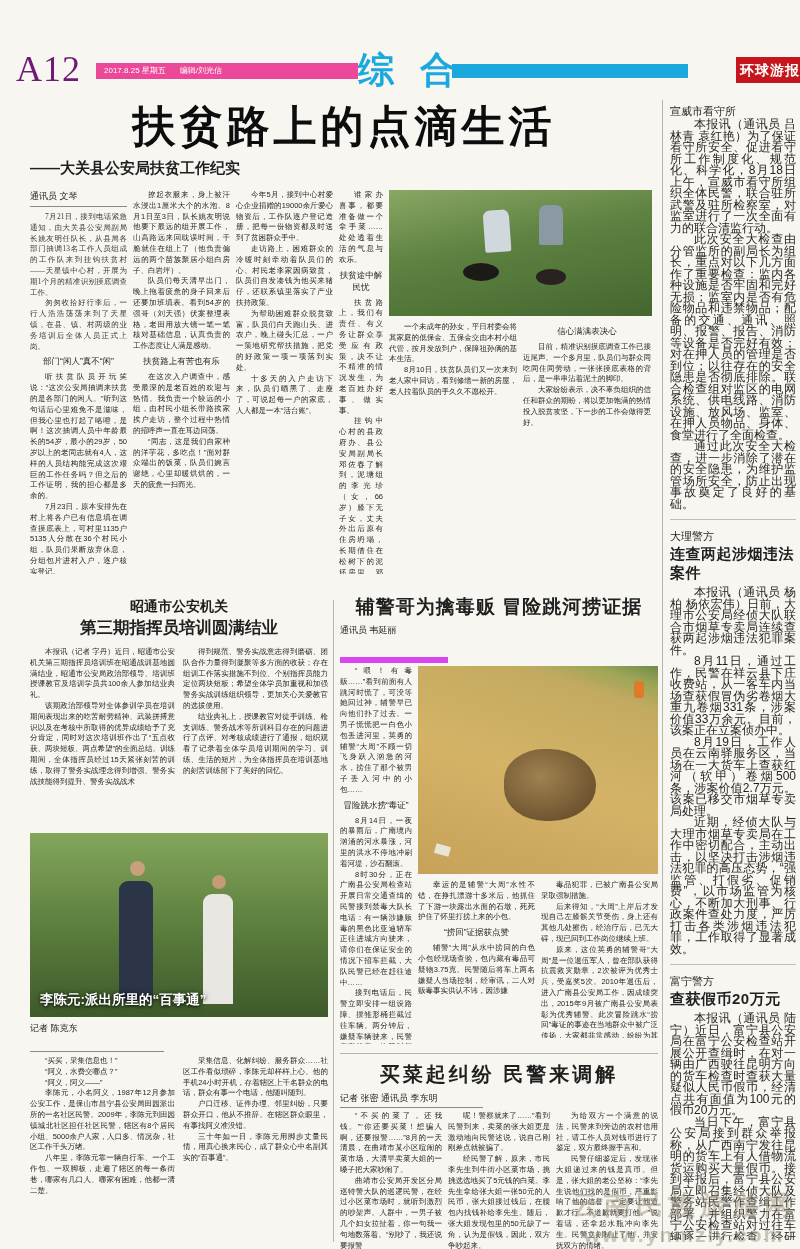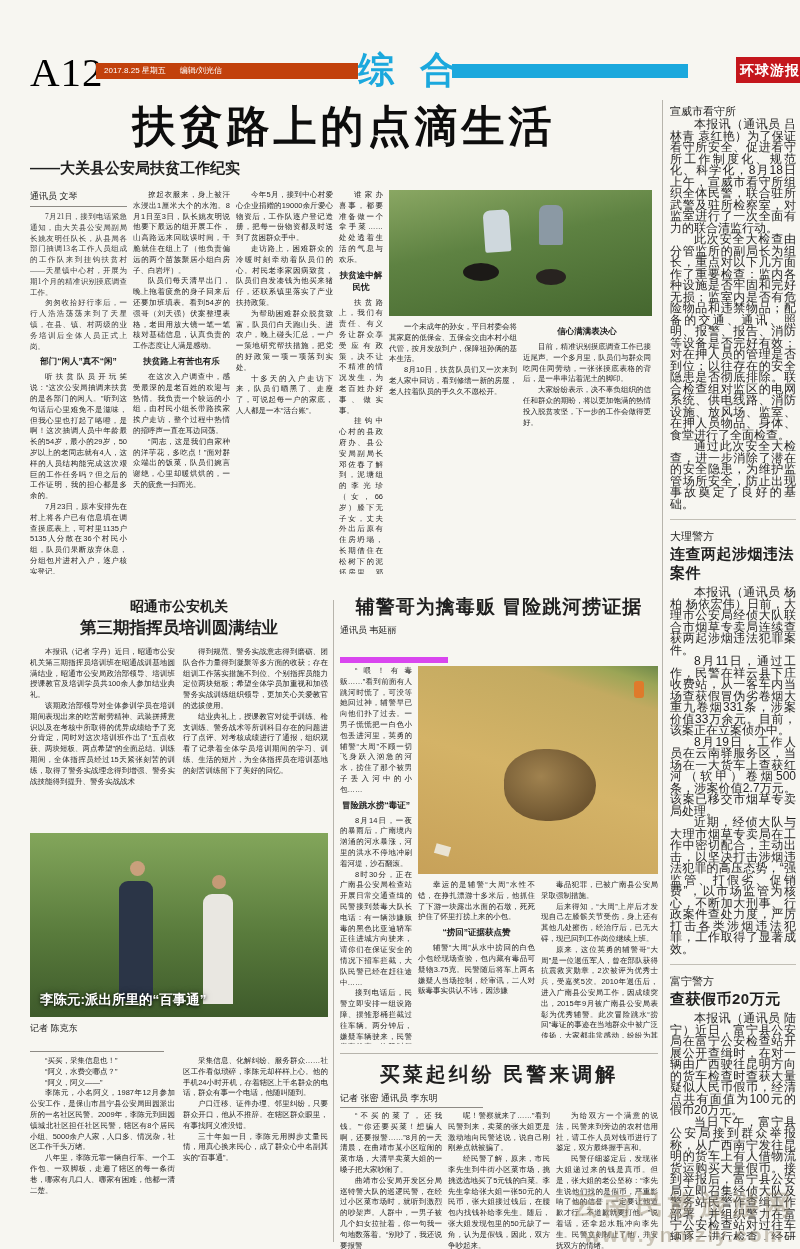--- a/index.html
+++ b/index.html
@@ -1,34 +1,34 @@
 <!DOCTYPE html>
 <html><head>
 <meta charset="utf-8">
 <style>
   html,body{margin:0;padding:0;background:#d8d6d0;}
   .page{position:relative;width:800px;height:1249px;margin:0 auto;background:#f7f6f1;
         font-family:"Liberation Sans",sans-serif;color:#1f1f1f;overflow:hidden;}
   
-  .page-num{position:absolute;left:30px;top:48px;font-family:"Liberation Serif",serif;
-            font-size:41px;font-weight:400;letter-spacing:1px;color:#000000;}
+  .page-num{position:absolute;left:16px;top:48px;font-family:"Liberation Serif",serif;
+            font-size:36px;font-weight:400;letter-spacing:1px;color:#701a75;}
   .date-strip{position:absolute;left:96px;top:63px;width:262px;height:16px;line-height:16px;
               color:#fff;font-size:8px;padding-left:8px;box-sizing:border-box;display:flex;gap:14px;}
   .section-title{position:absolute;left:358px;top:46px;font-size:36px;font-weight:900;letter-spacing:8px;}
   .right-bar{position:absolute;left:452px;top:64px;width:236px;height:14px;}
   .paper-badge{position:absolute;left:736px;top:57px;width:68px;height:26px;line-height:26px;
                text-align:center;color:#fff;font-weight:900;font-size:14px;letter-spacing:1px;}
   
   .v-rule{position:absolute;width:1px;background:#b7b4ac;}
   
   p{margin:0;text-align:justify;text-indent:2em;}
   .body-s p{font-size:7.5px;line-height:10.8px;}
   .body-m p{font-size:12px;line-height:11.5px;}
   .byline{font-size:9px;color:#222;border-bottom:1px solid #8d8a84;padding-bottom:3px;margin-bottom:5px;}
-  .subhead{font-weight:700;text-align:center;text-indent:0;font-size:8.5px;margin:4px 0;}
+  .subhead{font-weight:400;text-align:center;text-indent:0;font-size:8.5px;margin:4px 0;}
   .lead p{font-family:"Liberation Serif",serif;color:#3a3a3a;}
   .colclip{overflow:hidden;}
   
   .feature{position:absolute;left:30px;top:98px;width:628px;}
   .feature-title{text-align:center;font-size:43px;font-weight:900;letter-spacing:4px;color:#0d0d0d;}
   .feature-sub{text-align:left;font-size:15px;font-weight:700;margin-top:3px;}
   .feature-body{display:flex;gap:6px;margin-top:12px;height:384px;overflow:hidden;}
   .fcol1,.fcol2,.fcol3{width:97px;}
   .fcol4{width:44px;}
   .fright{width:263px;}
@@ -86,21 +86,21 @@
              font-weight:900;pointer-events:none;}
   .wm1{font-size:27px;letter-spacing:5px;}
   .wm2{font-size:21px;letter-spacing:2px;}
 </style>
 </head>
 <body>
 
 <div class="page">
 
   <div class="page-num">A12</div>
-  <div class="date-strip" style="background:#c2410c;">
+  <div class="date-strip" style="background:#ec4899;">
     <span>2017.8.25 星期五</span>
     <span>编辑/刘光信</span>
   </div>
   <div class="section-title" style="color:#1ba8dd;">综 合</div>
   <div class="right-bar" style="background:#1ba8dd;"></div>
   <div class="paper-badge" style="background:#c4161c;">环球游报</div>
 
   <div class="v-rule" style="left:662px;top:100px;height:1142px;"></div>
   <div class="v-rule" style="left:333px;top:600px;height:642px;"></div>
 

